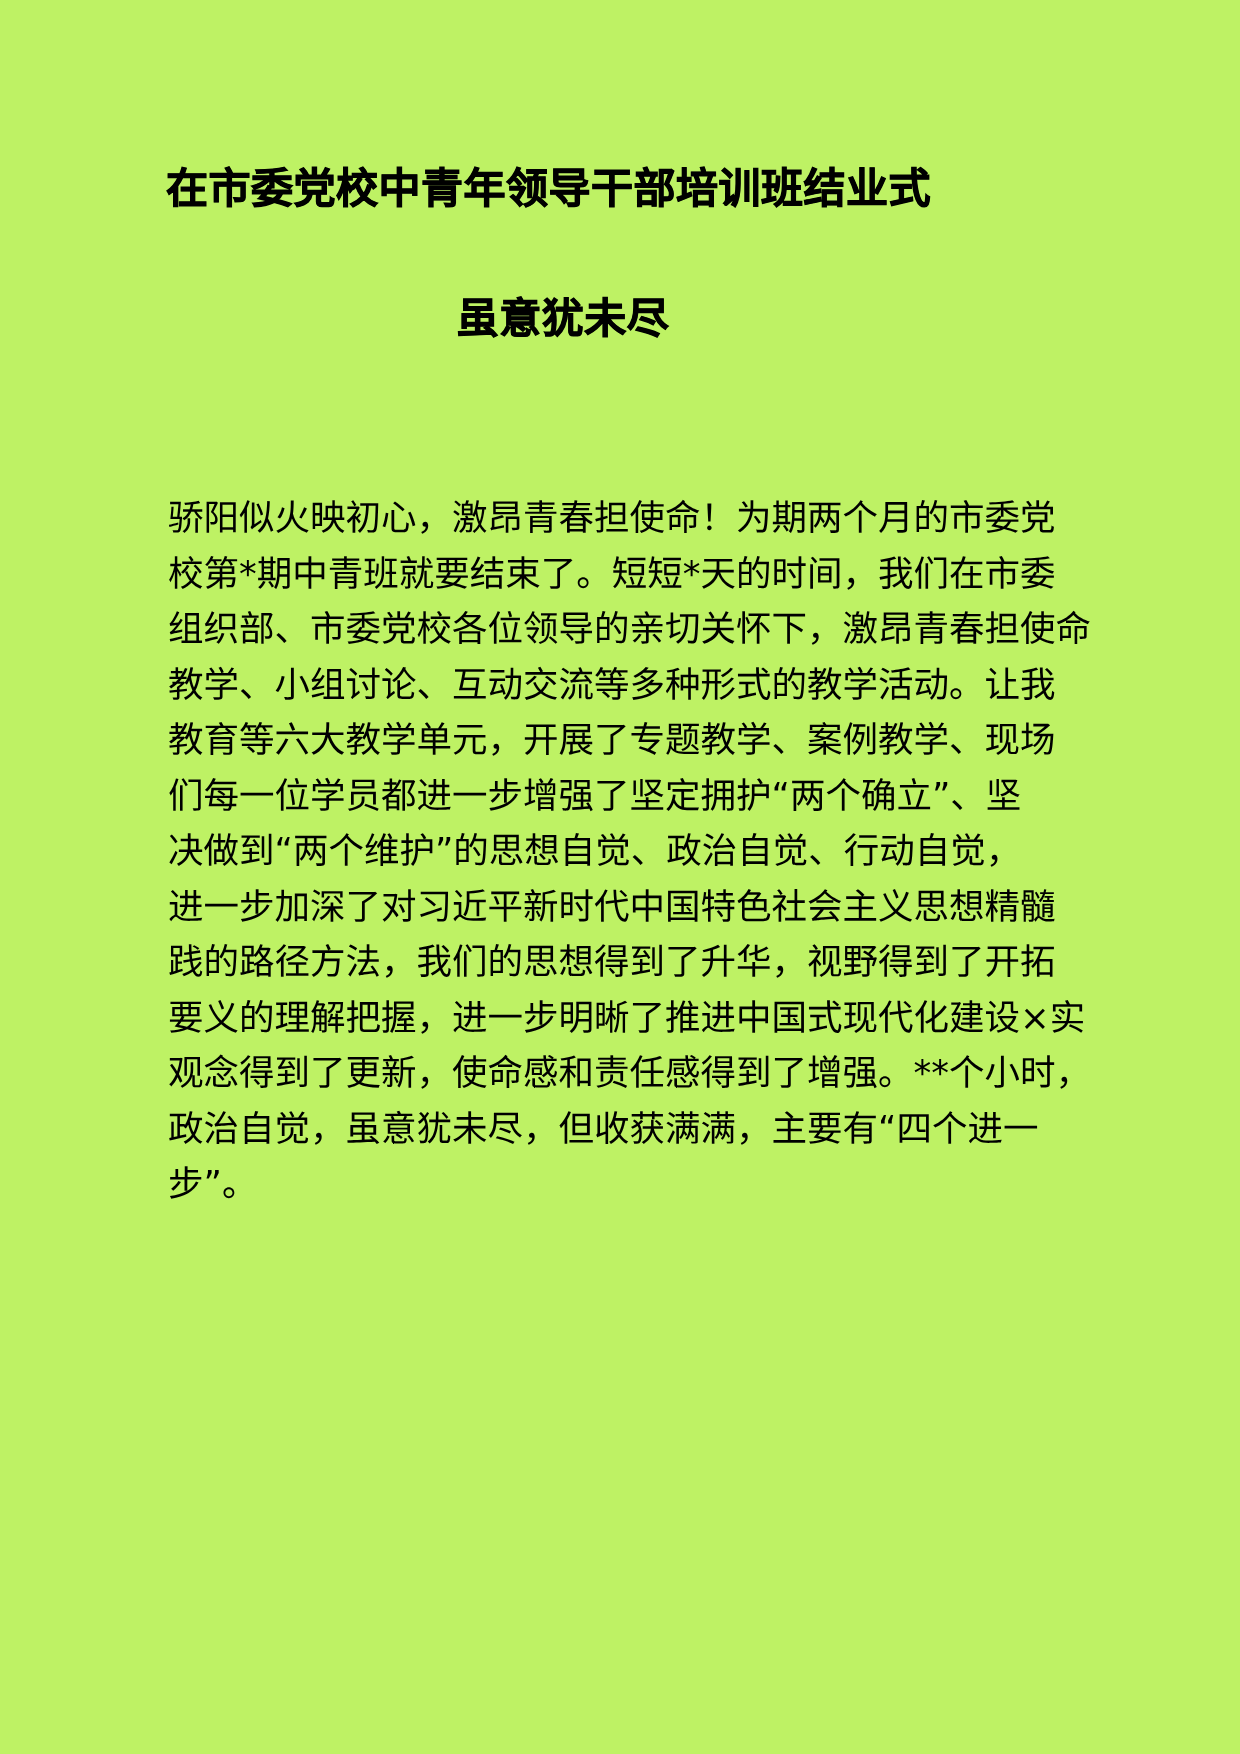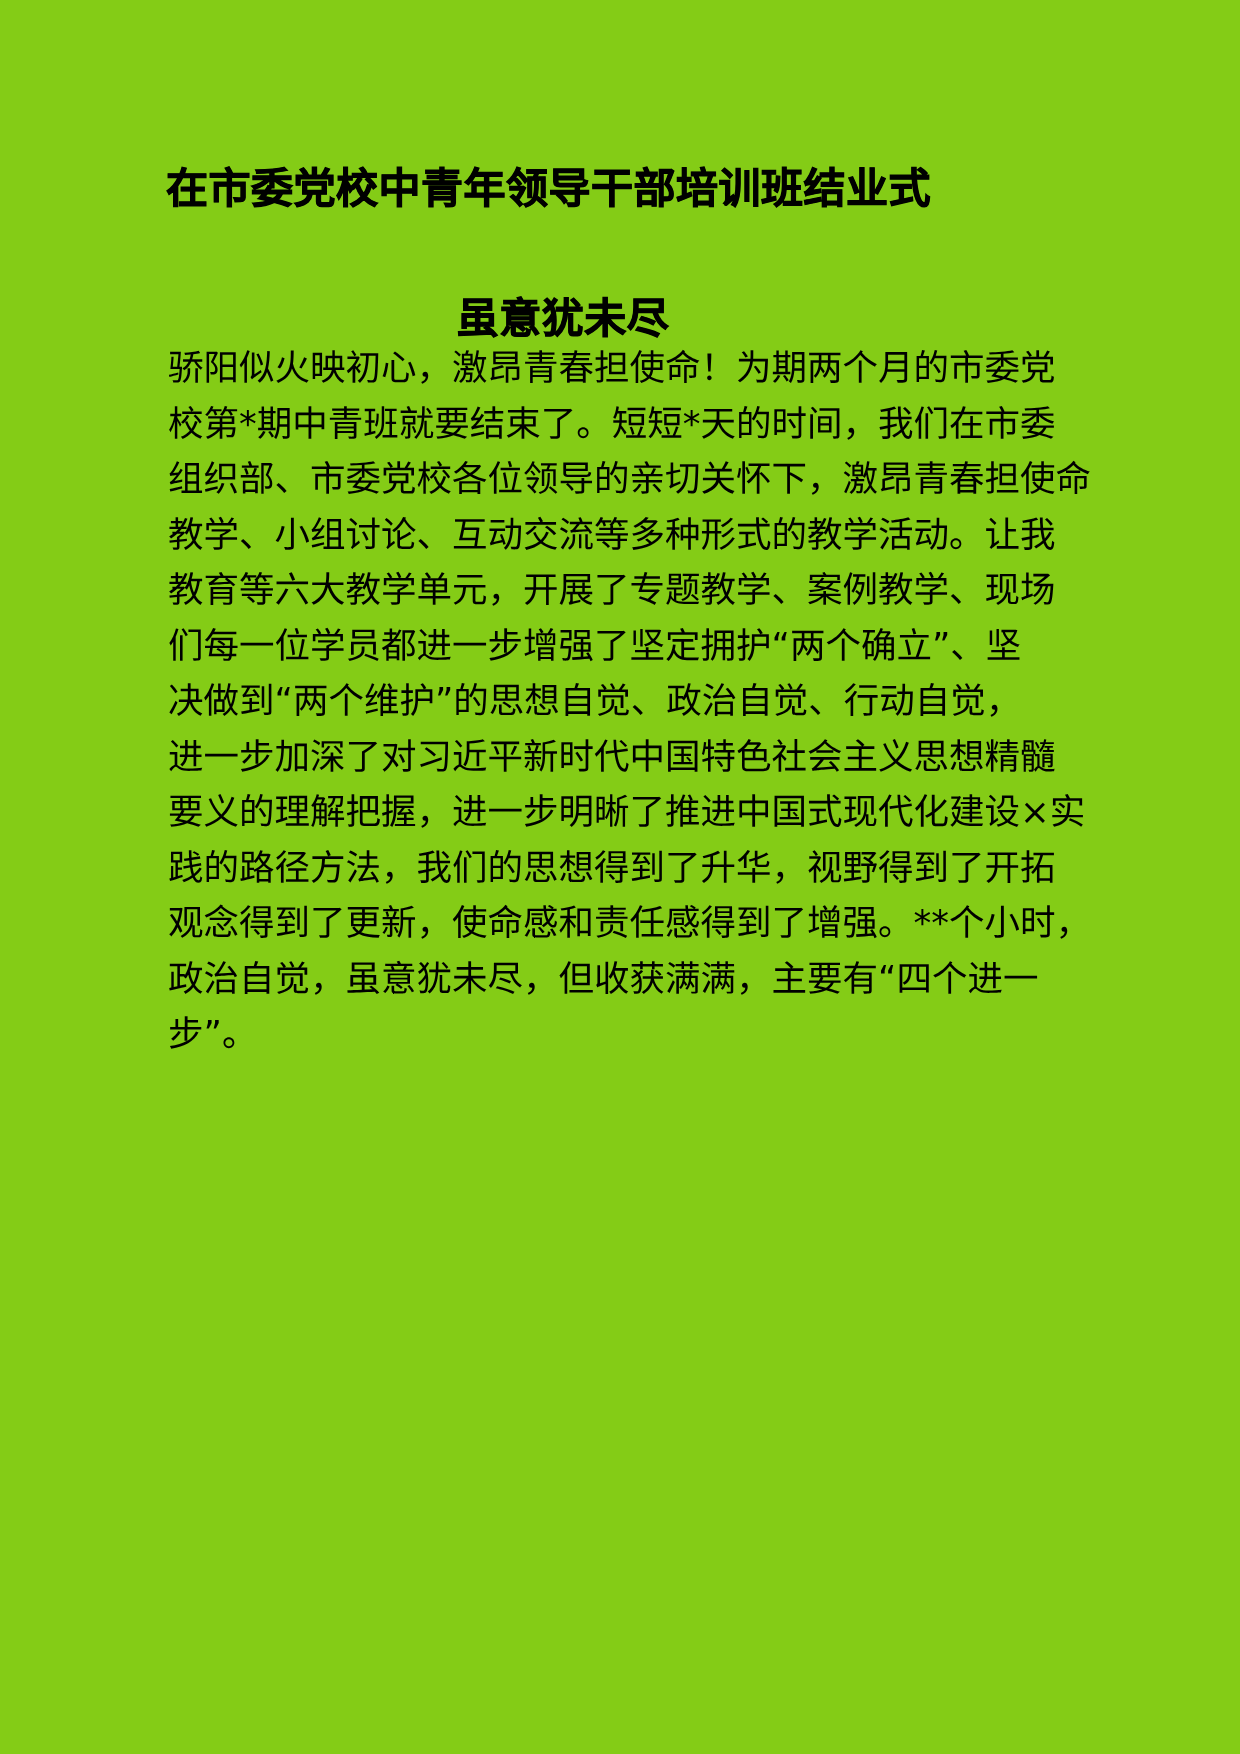--- a/index.html
+++ b/index.html
@@ -10,21 +10,21 @@
   }
   body {
     font-family: "Liberation Sans", "DejaVu Sans", sans-serif;
     color: #000000;
   }
   .page {
     position: relative;
     width: 1240px;
     height: 1754px;
     margin: 0 auto;
-    background: #84cc16;
+    background: #bef264;
     box-sizing: border-box;
     overflow: hidden;
   }
   .content {
     position: absolute;
     left: 168px;
     top: 0;
     width: 790px;
   }
 
@@ -49,20 +49,21 @@
     text-align: left;
     margin-left: -2px;
   }
   .doc-title .tline.line2 {
     margin-top: 88px;
     text-align: center;
   }
 
   
   .body-block {
+    margin-top: 150px;
   }
   .para {
     margin: 0;
     font-size: 35.5px;
     line-height: 55.5px;
     color: #000;
     font-family: "DejaVu Sans", "Liberation Sans", sans-serif;
     font-weight: 400;
     text-align: justify;
     letter-spacing: 0;
@@ -86,22 +87,22 @@
     <div class="body-block">
       <p class="para">
         <span class="bline">骄阳似火映初心，激昂青春担使命！为期两个月的市委党</span>
         <span class="bline">校第*期中青班就要结束了。短短*天的时间，我们在市委</span>
         <span class="bline">组织部、市委党校各位领导的亲切关怀下，激昂青春担使命</span>
         <span class="bline">教学、小组讨论、互动交流等多种形式的教学活动。让我</span>
         <span class="bline">教育等六大教学单元，开展了专题教学、案例教学、现场</span>
         <span class="bline">们每一位学员都进一步增强了坚定拥护“两个确立”、坚</span>
         <span class="bline">决做到“两个维护”的思想自觉、政治自觉、行动自觉，</span>
         <span class="bline">进一步加深了对习近平新时代中国特色社会主义思想精髓</span>
+        <span class="bline">践的路径方法，我们的思想得到了升华，视野得到了开拓</span>
         <span class="bline">要义的理解把握，进一步明晰了推进中国式现代化建设×实</span>
-        <span class="bline">践的路径方法，我们的思想得到了升华，视野得到了开拓</span>
         <span class="bline">观念得到了更新，使命感和责任感得到了增强。**个小时，</span>
         <span class="bline">政治自觉，虽意犹未尽，但收获满满，主要有“四个进一</span>
         <span class="bline">步”。</span>
       </p>
     </div>
 
   </div>
 </div>
 
 </body></html>

